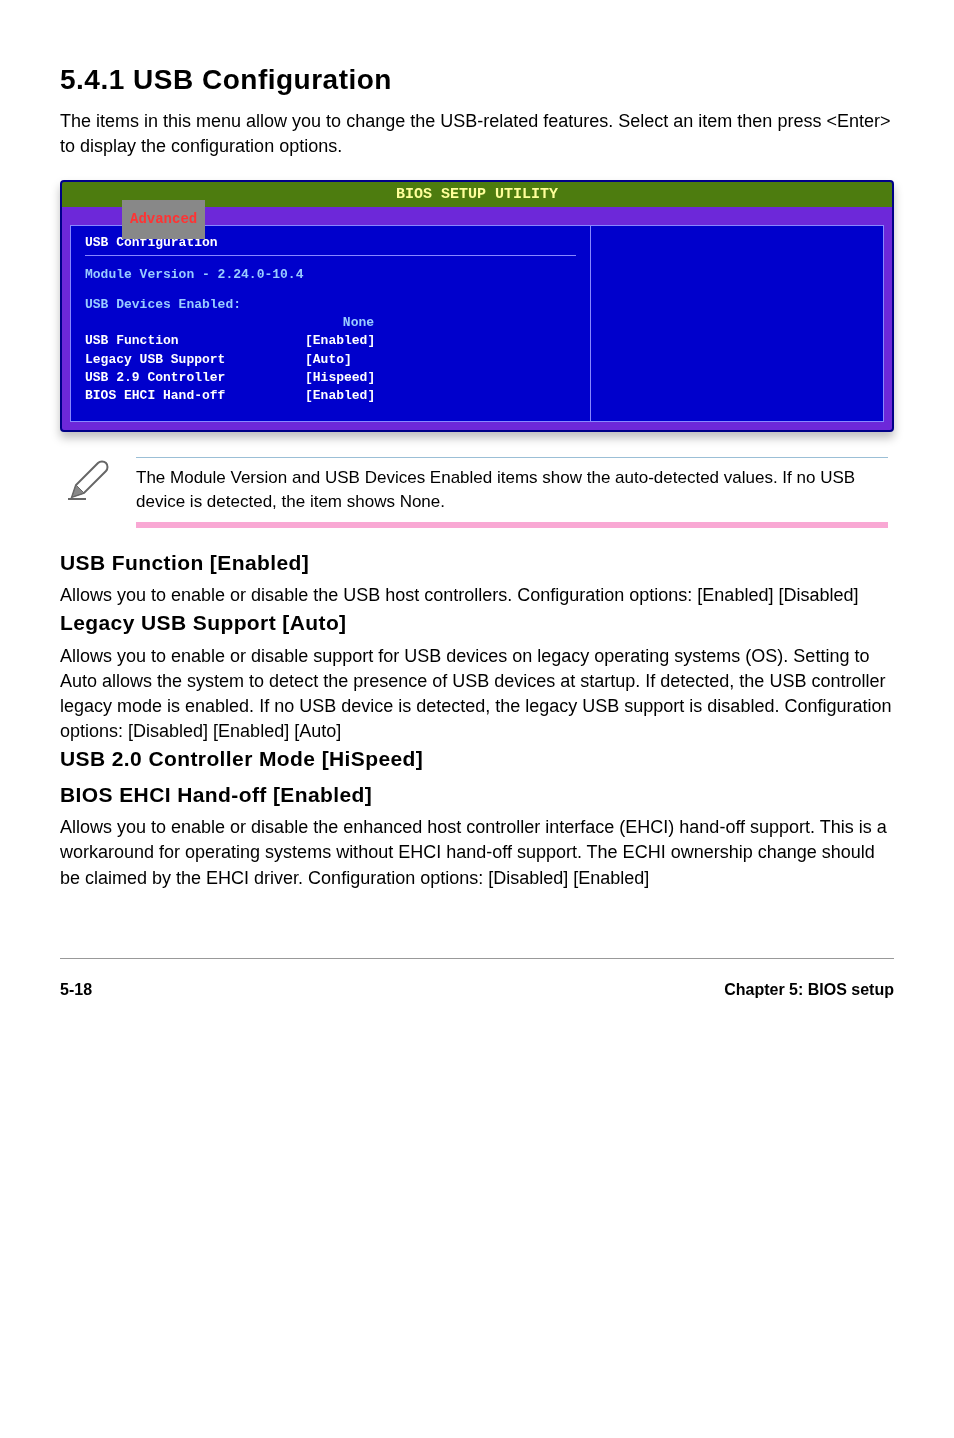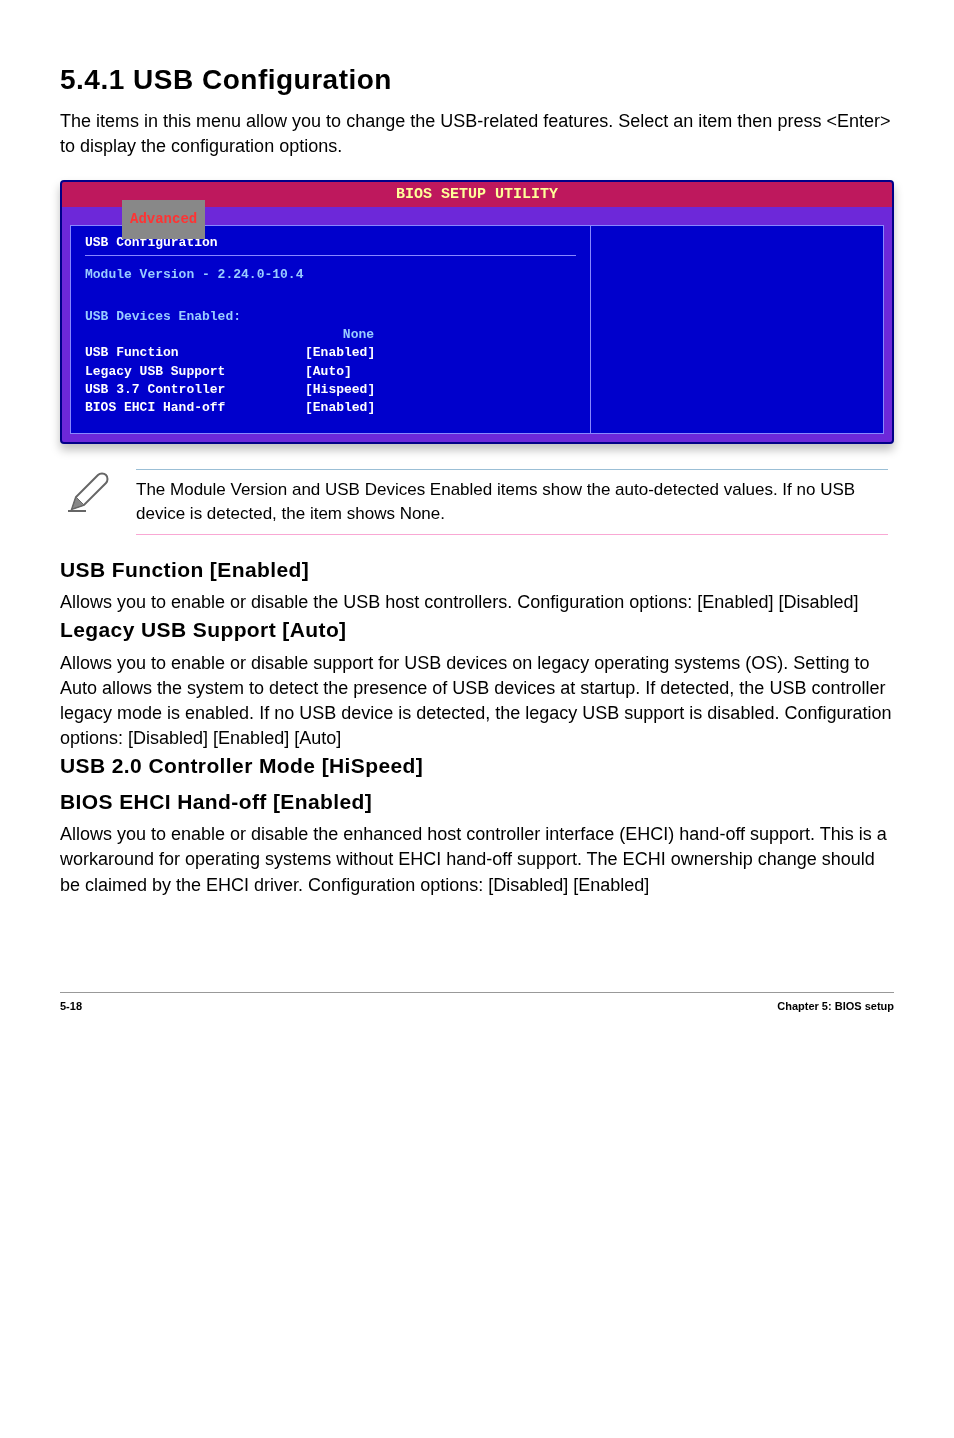--- a/index.html
+++ b/index.html
@@ -29,21 +29,21 @@
     .bios-box {
       background: #0000cc;
       border: 2px solid #000088;
       border-radius: 4px;
       margin-bottom: 25px;
       overflow: hidden;
       width: 100%;
       box-shadow: 0 6px 10px rgba(0,0,0,0.25);
     }
     .bios-header {
-      background: #be185d;
+      background: #4d7c0f;
       color: #ffff99;
       text-align: center;
       font-family: "Courier New", monospace;
       font-weight: bold;
       font-size: 15px;
       padding: 2px 0;
       position: relative;
     }
     .bios-tab {
       position: absolute;
@@ -104,43 +104,43 @@
       margin-bottom: 20px;
       padding: 0 6px;
     }
     .note-icon {
       width: 46px;
       height: 46px;
       flex-shrink: 0;
     }
     .note-text {
       border-top: 1px solid #9bbfd6;
-      border-bottom: 1px solid #f9a8d4;
+      border-bottom: 6px solid #f9a8d4;
       padding: 8px 0;
       font-size: 17px;
       flex: 1;
     }
     .subsection {
     }
     .sub-heading {
       font-size: 21px;
       font-weight: bold;
       letter-spacing: 0.4px;
       margin-bottom: 6px;
     }
     .sub-body {
       font-size: 18px;
     }
     .footer {
       display: flex;
       justify-content: space-between;
-      margin-top: 94px;
-      padding-top: 6px;
+      margin-top: 67px;
+      padding-top: 20px;
       border-top: 1px solid #999;
-      font-size: 11px;
+      font-size: 16px;
     }
     .footer-left {
       font-weight: bold;
     }
     .footer-right {
       font-weight: bold;
     }
   </style>
 </head>
 <body>
@@ -150,32 +150,32 @@
 
 <div class="bios-box">
   <div class="bios-header">
     <span>BIOS SETUP UTILITY</span>
     <div class="bios-tab">Advanced</div>
   </div>
   <div class="bios-inner">
     <div class="bios-left">
       <div class="bios-title-row">USB Configuration</div>
       <div class="bios-subhead">Module Version - 2.24.0-10.4</div>
-      <div class="bios-subhead" style="margin-top:24px;">USB Devices Enabled:</div>
+      <div class="bios-subhead" style="margin-top:12px;">USB Devices Enabled:</div>
       <div class="bios-subhead" style="margin-top:0; margin-left:56px;text-align:center;">None</div>
       <div class="bios-option">
         <span class="label">USB Function</span>
         <span>[Enabled]</span>
       </div>
       <div class="bios-option">
         <span class="label">Legacy USB Support</span>
         <span>[Auto]</span>
       </div>
       <div class="bios-option">
-        <span class="label">USB 3.7 Controller</span>
+        <span class="label">USB 2.9 Controller</span>
         <span>[Hispeed]</span>
       </div>
       <div class="bios-option">
         <span class="label">BIOS EHCI Hand-off</span>
         <span>[Enabled]</span>
       </div>
     </div>
     <div class="bios-right"></div>
   </div>
 </div>

